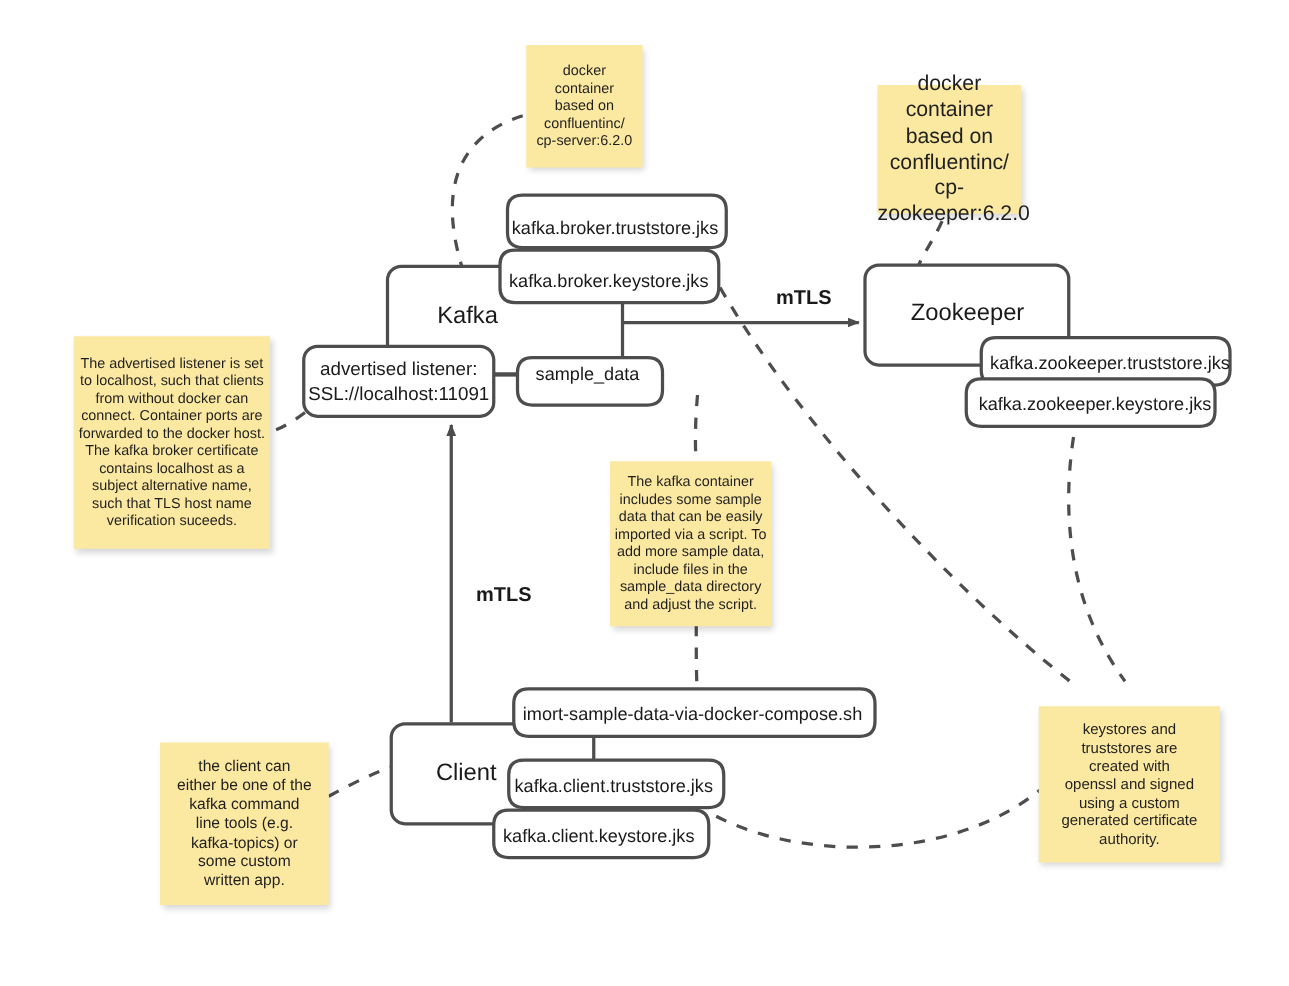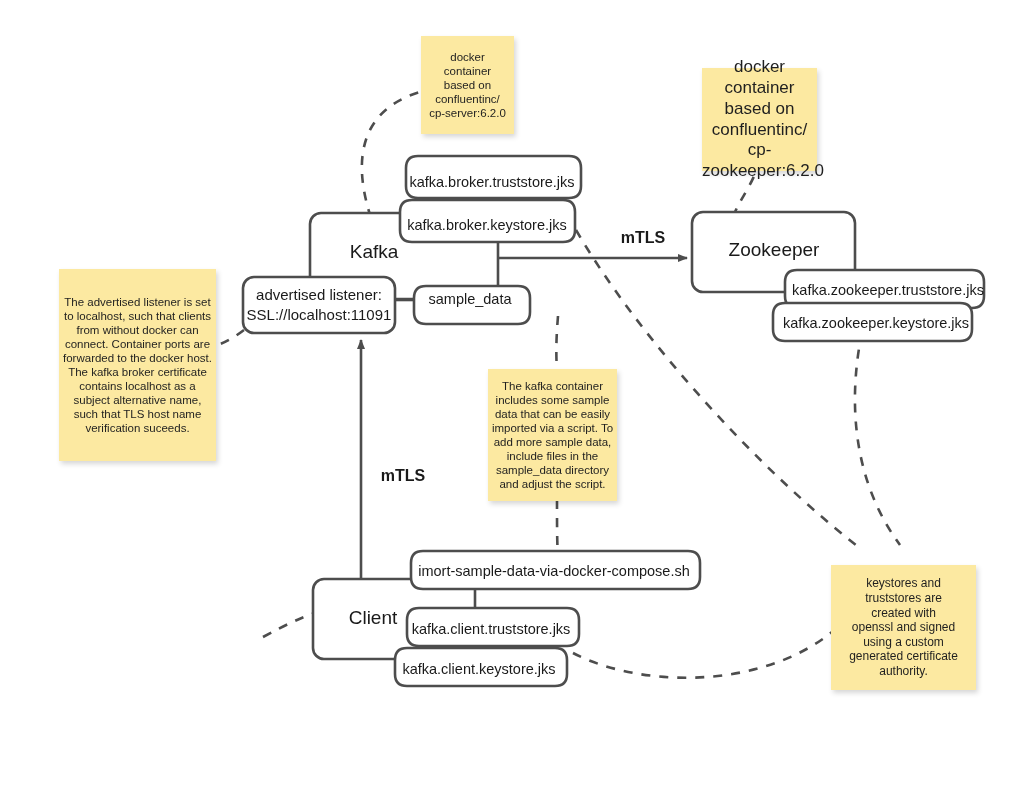--- a/index.html
+++ b/index.html
@@ -169,26 +169,29 @@
   </svg>
 
   <div class="note" style="left:421px; top:36px; width:93px; height:98px; font-size:11.5px;">
     <span class="note-text">docker<br>container<br>based on<br>confluentinc/<br>cp-server:6.2.0</span>
   </div>
 
   <div class="note" style="left:702px; top:68px; width:115px; height:103px; font-size:17px;">
     <span class="note-text">docker container<br>based on<br>confluentinc/<br>cp-zookeeper:6.2.0</span>
   </div>
 
-  <div class="note" style="left:59px; top:269px; width:157px; height:192px; font-size:11.5px;">
+  <div class="note" style="left:59px; top:269px; width:157px; height:170px; font-size:11.5px;">
     <span class="note-text">The advertised listener is set<br>to localhost, such that clients<br>from without docker can<br>connect. Container ports are<br>forwarded to the docker host.<br>The kafka broker certificate<br>contains localhost as a<br>subject alternative name,<br>such that TLS host name<br>verification suceeds.</span>
   </div>
 
   <div class="note" style="left:488px; top:369px; width:129px; height:132px; font-size:11.5px;">
     <span class="note-text">The kafka container<br>includes some sample<br>data that can be easily<br>imported via a script. To<br>add more sample data,<br>include files in the<br>sample_data directory<br>and adjust the script.</span>
   </div>
 
   <div class="note" style="left:831px; top:565px; width:145px; height:125px; font-size:12px;">
     <span class="note-text">keystores and<br>truststores are<br>created with<br>openssl and signed<br>using a custom<br>generated certificate<br>authority.</span>
   </div>
 
+  <div class="note" style="left:128px; top:594px; width:135px; height:130px; font-size:12.5px;">
+    <span class="note-text">the client can<br>either be one of the<br>kafka command<br>line tools (e.g.<br>kafka-topics) or<br>some custom<br>written app.</span>
+  </div>
 
 </div>
 
 </body></html>

